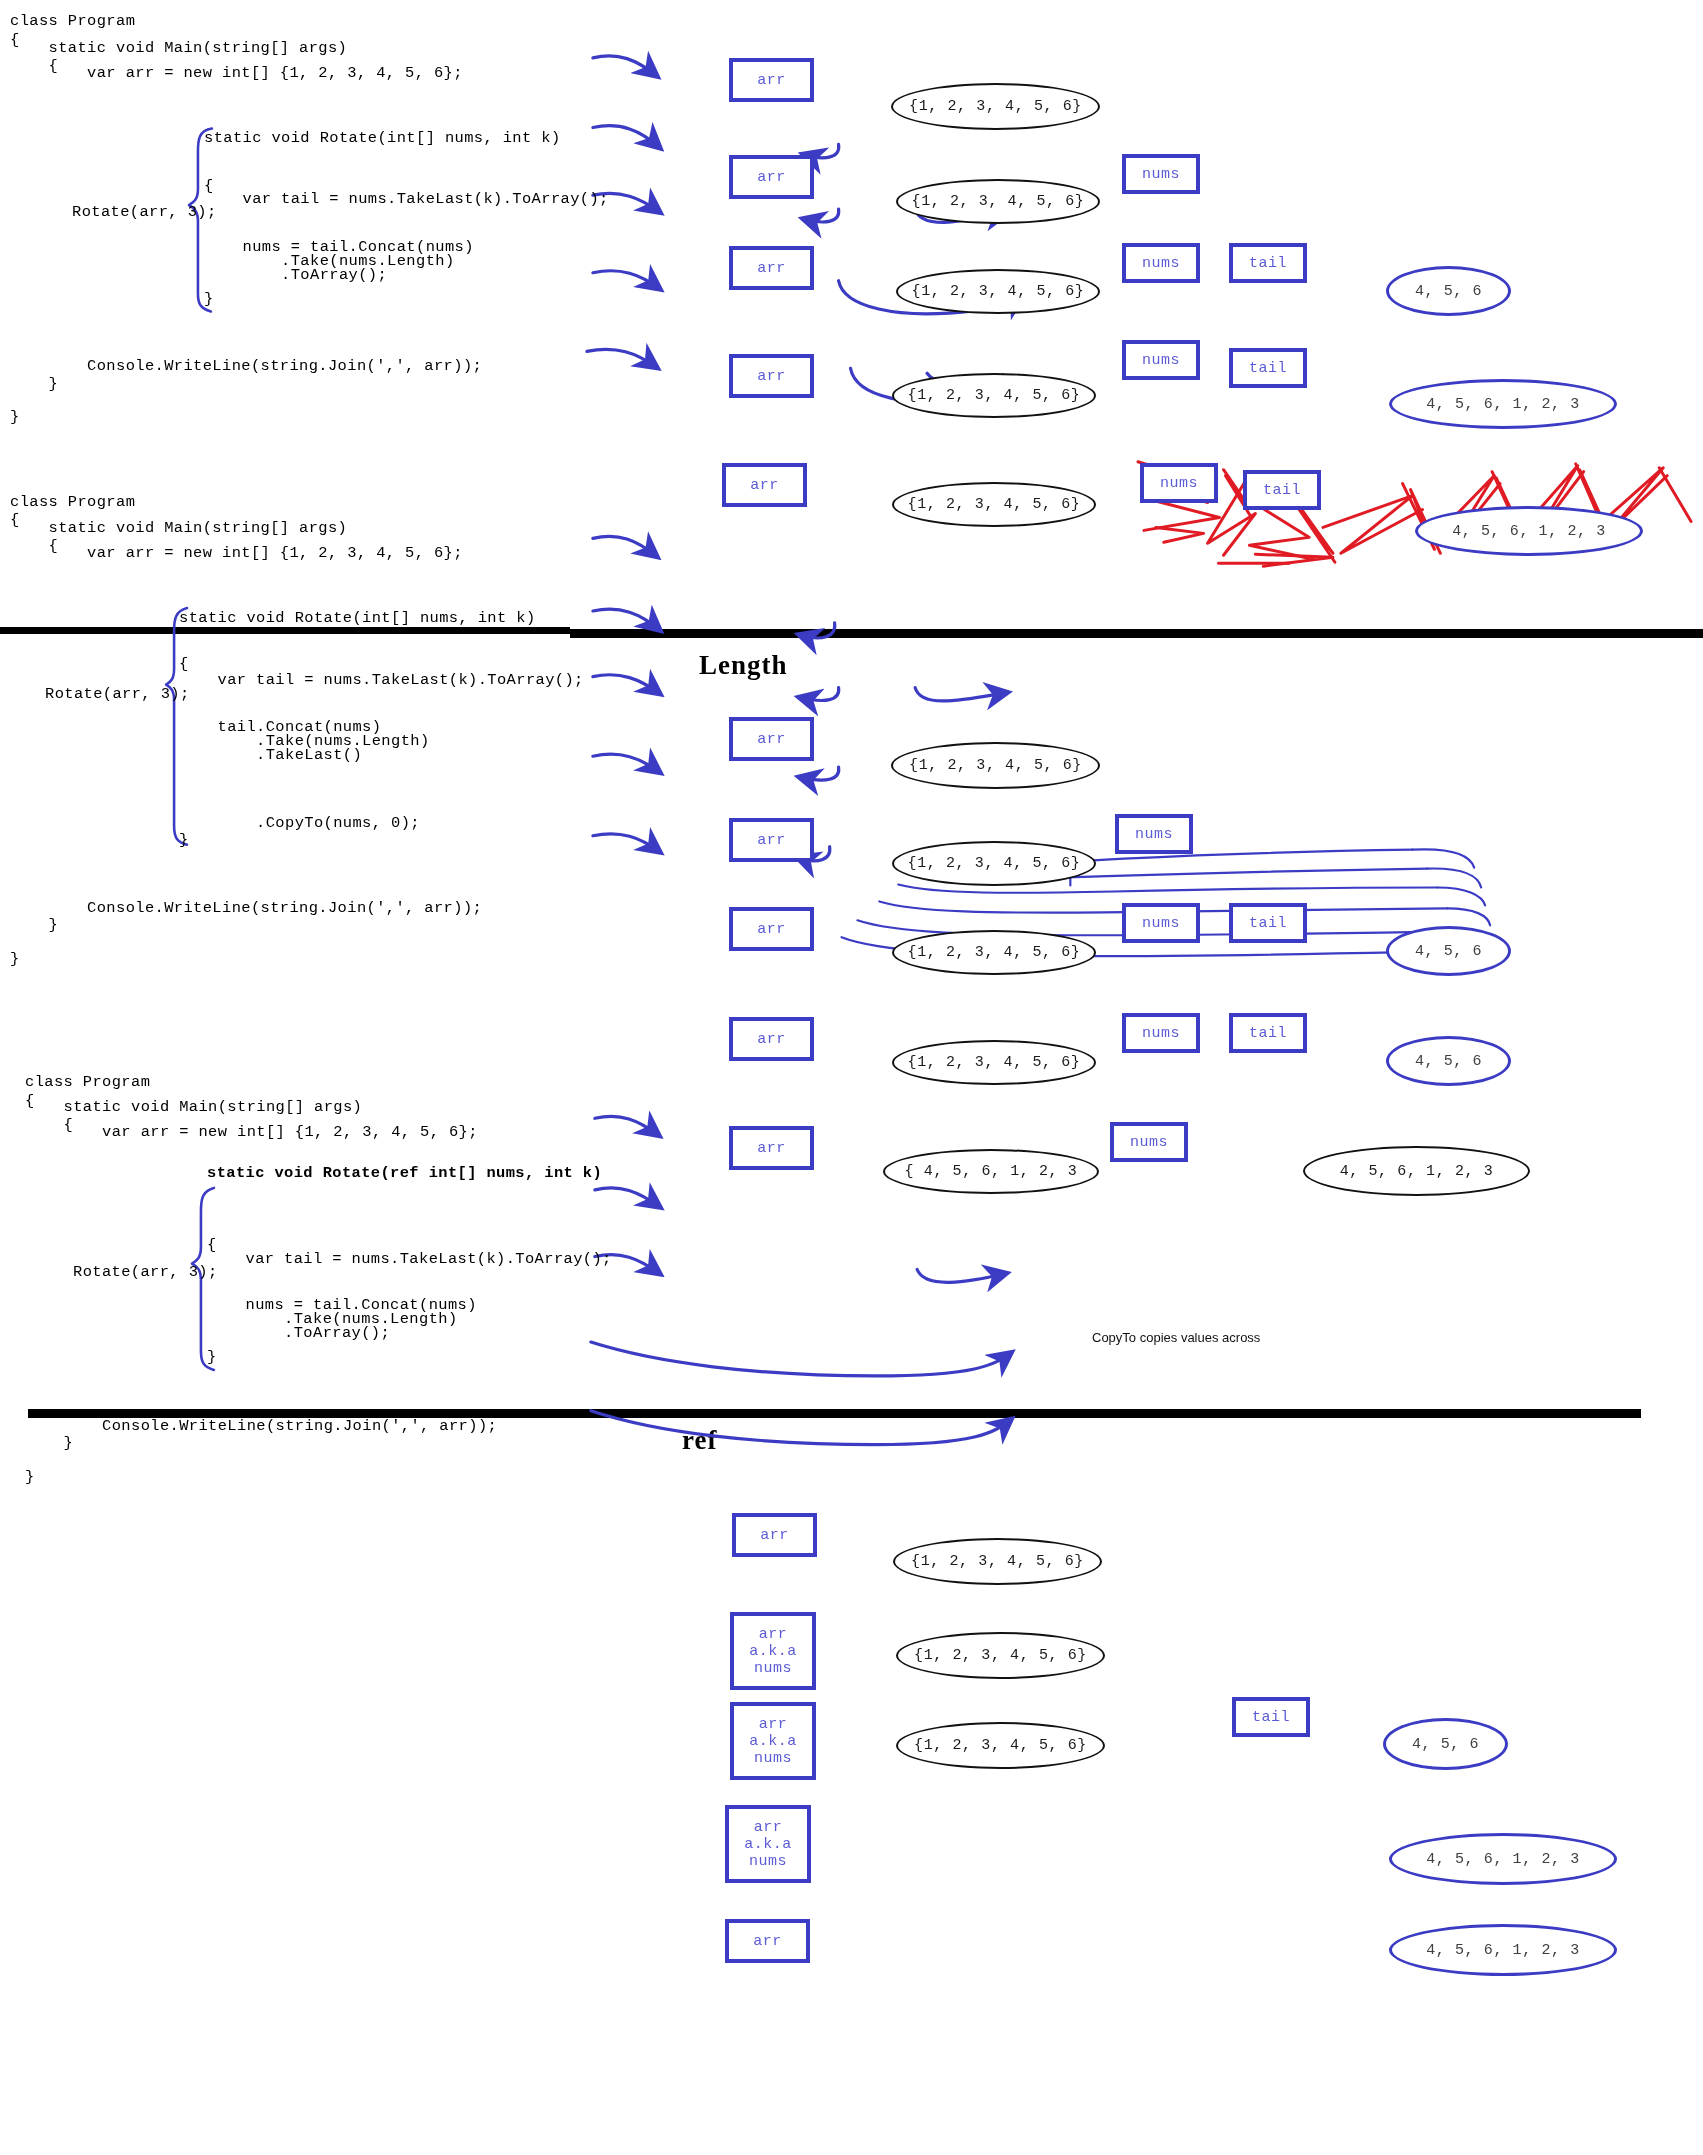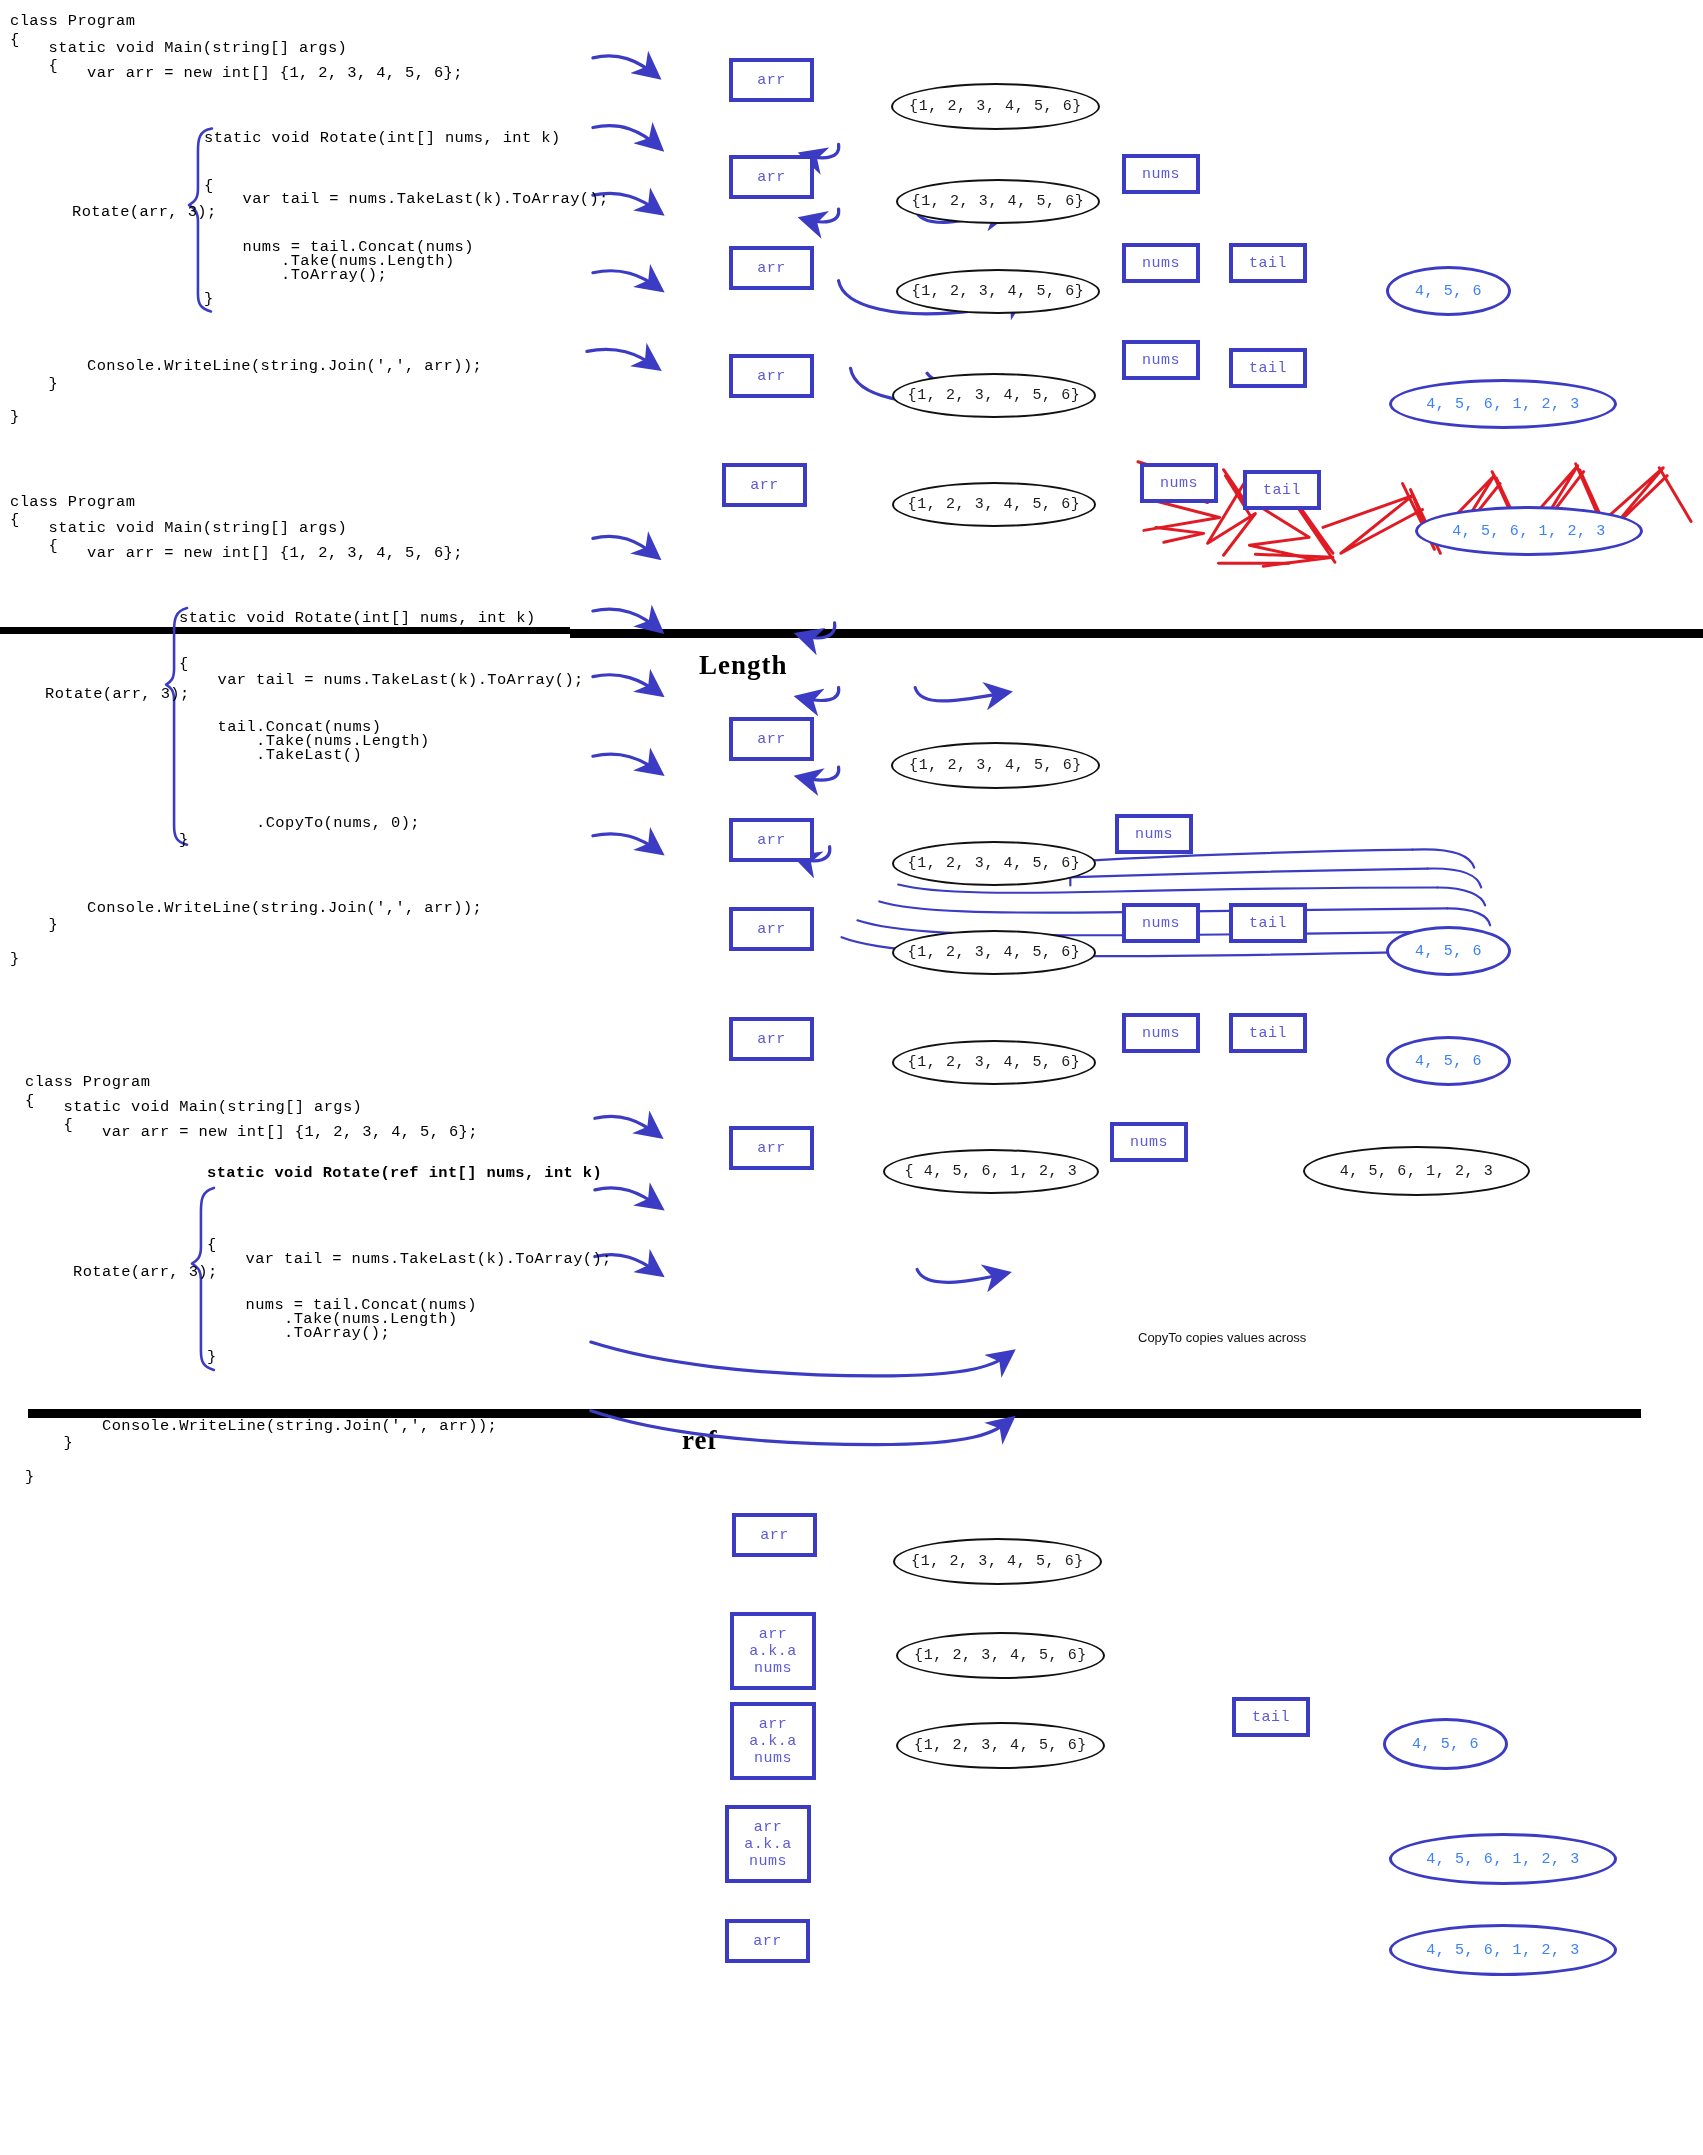--- a/index.html
+++ b/index.html
@@ -63,21 +63,21 @@
     font-family:"Liberation Mono","DejaVu Sans Mono",monospace;
     font-size:15px;
     letter-spacing:0.6px;
     color:#1a1a1a;
     border:2px solid #111;
     border-radius:50% / 50%;
     background:#fff;
   }
   .blob.blue{
     border-color:#3b3bc4;
-    color:#3b82f6;
+    color:#404040;
     border-width:3px;
   }
 
   
   .overlay{position:absolute;left:0;top:0;width:1703px;height:2155px;pointer-events:none;}
 
   .note{
     position:absolute;
     font-family:"Liberation Sans","DejaVu Sans",sans-serif;
     font-size:13px;
@@ -380,21 +380,21 @@
   <div class="vbox" style="left:1110px;top:1122px;width:78px;height:40px;">
     <span>nums</span>
     </div>
   <div class="blob" style="left:883px;top:1149px;width:216px;height:45px;">
     <span>{ 4, 5, 6, 1, 2, 3</span>
     </div>
   <div class="blob" style="left:1303px;top:1146px;width:227px;height:50px;">
     <span>4, 5, 6, 1, 2, 3</span>
     </div>
 
-  <div class="note" style="left:1138px;top:1330px;">CopyTo copies values across</div>
+  <div class="note" style="left:1092px;top:1330px;">CopyTo copies values across</div>
 
   <div class="vbox" style="left:732px;top:1513px;width:85px;height:44px;">
     <span>arr</span>
     </div>
   <div class="blob" style="left:893px;top:1538px;width:209px;height:47px;">
     <span>{1, 2, 3, 4, 5, 6}</span>
     </div>
 
   <div class="vbox" style="left:730px;top:1612px;width:86px;height:78px;">
     <span>arr</span>

